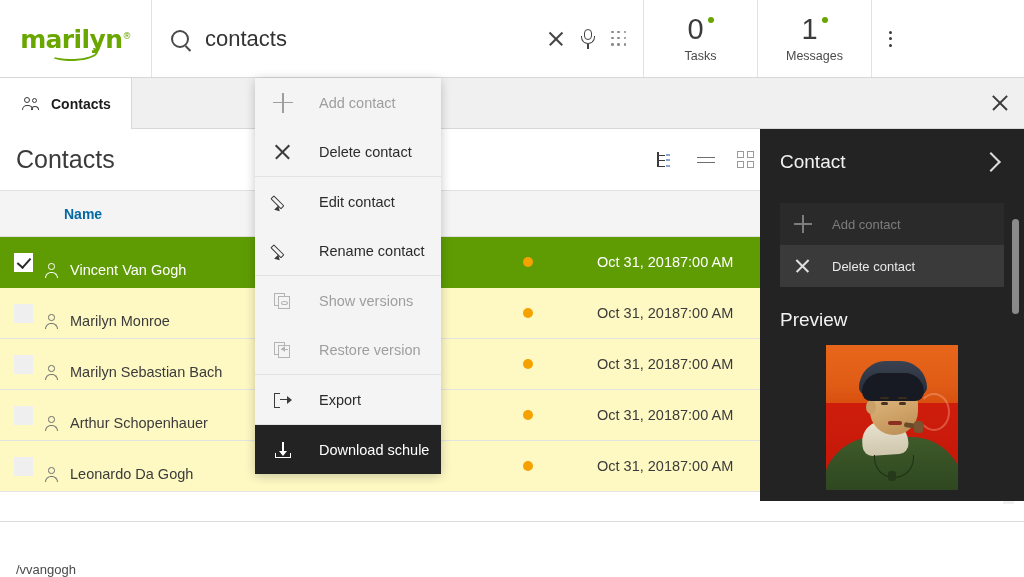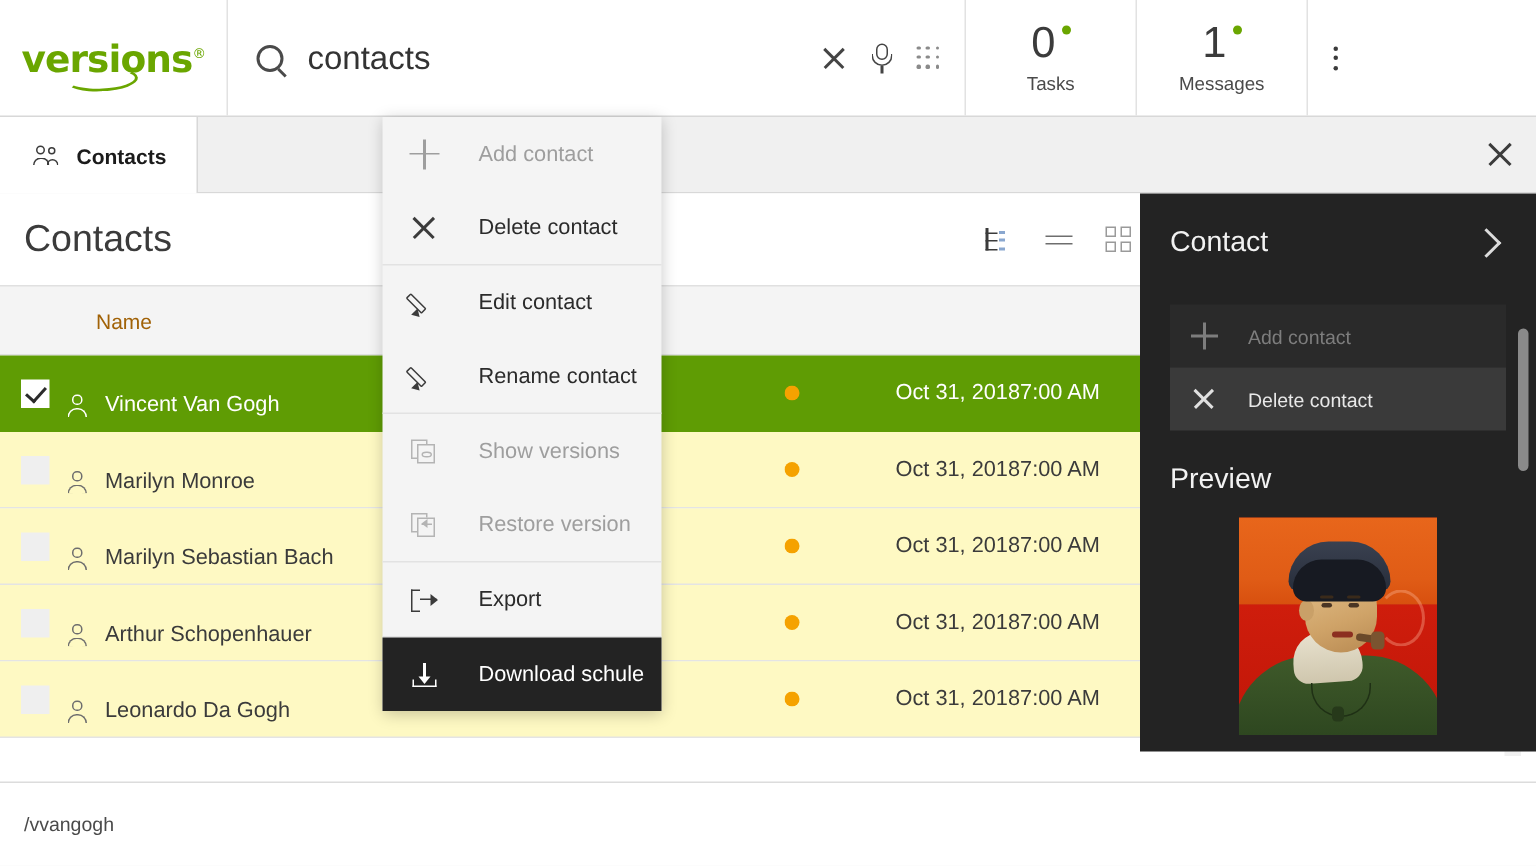--- a/index.html
+++ b/index.html
@@ -333,22 +333,23 @@
     display: flex;
     align-items: center;
     height: 47px;
     background: #f4f4f4;
     border-top: 1px solid #e0e0e0;
     border-bottom: 1px solid #e0e0e0;
     box-sizing: border-box;
   }
   .col-head .ch {
     font-size: 14px;
-    color: #a16207;
-    box-sizing: border-box;
+    color: #0369a1;
+    box-sizing: border-box;
+    font-weight: bold;
   }
   .c-check { width: 46px; flex: none; }
   .c-name  { width: 334px; flex: none; padding-left: 18px; }
   .c-email { width: 156px; flex: none; }
   .c-stat  { width: 74px;  flex: none; }
   .c-date  { width: 212px; flex: none; }
 
   .rows { position: relative; }
   .row {
     display: flex;
@@ -454,21 +455,21 @@
   .list-scroll .ar-dn { bottom: 4px; border-top: 6px solid #6e6e6e; }
 
   
   .statusbar {
     position: absolute;
     left: 0; bottom: 0;
     width: 1024px; height: 56px;
     background: #ffffff;
     border-top: 1px solid #dcdcdc;
     display: flex;
-    align-items: center;
+    align-items: flex-end;
     padding-left: 16px;
     box-sizing: border-box;
     font-size: 13px;
     color: #4a4a4a;
   }
 
   
   .rpanel {
     position: absolute;
     right: 0; top: 129px;
@@ -734,21 +735,21 @@
 </style>
 </head>
 <body>
 
 <div id="app">
 
   <div class="topbar">
 
     <div class="tb-cell tb-logo">
       <span class="logo-text">
-        <span>versions</span><sup>®</sup>
+        <span>marilyn</span><sup>®</sup>
         <span class="logo-swoosh"></span>
       </span>
     </div>
 
     <div class="tb-cell tb-search">
       <span class="search-icon"></span>
       <input class="search-input" type="text" value="contacts" style="">
       <span class="search-actions">
         <span class="ic-x"></span>
         <span class="ic-mic">

